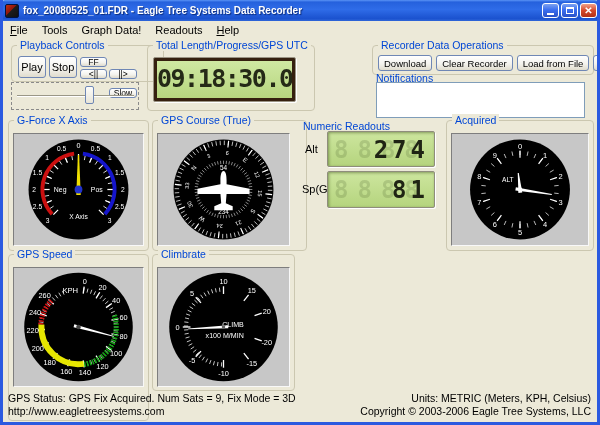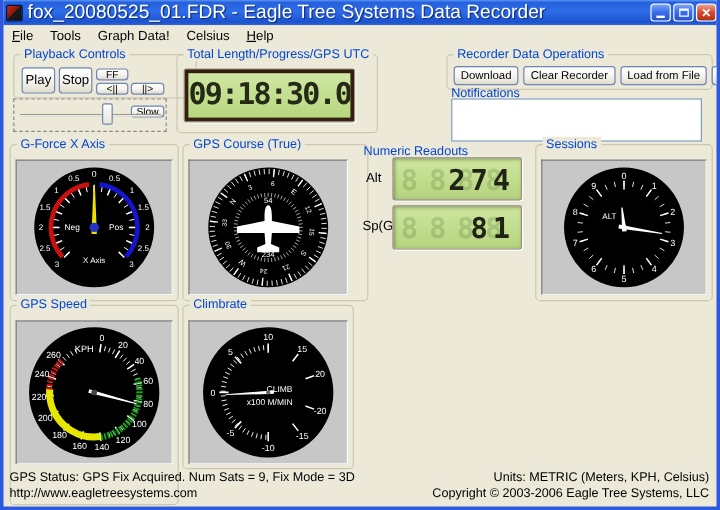--- a/index.html
+++ b/index.html
@@ -7,21 +7,21 @@
   .window{position:relative;width:600px;height:425px;background:#ece9d8;
     font-family:"Liberation Sans",sans-serif;overflow:hidden;
     border-left:3px solid #2b5ae0;border-right:3px solid #2b5ae0;border-bottom:3px solid #2b5ae0;}
   
   .titlebar{position:absolute;left:-3px;top:0;width:600px;height:21px;
     background:linear-gradient(180deg,#5a93f5 0%,#2561dd 10%,#2f6ce8 45%,#1b52cf 88%,#2f66d8 100%);
     display:flex;align-items:center;padding:0 3px;border-radius:5px 5px 0 0;}
   .app-icon{width:14px;height:14px;margin:0 4px 0 2px;border-radius:2px;
     background:linear-gradient(135deg,#c23018 0%,#8c1408 45%,#1c1c1c 46%,#101010 100%);
     border:1px solid #00113f;flex:none;}
-  .title-text{color:#fff;font-size:16px;font-weight:normal;text-shadow:1px 1px 1px #0a2a7a;
+  .title-text{color:#fff;font-size:10px;font-weight:bold;text-shadow:1px 1px 1px #0a2a7a;
     white-space:nowrap;overflow:hidden;flex:1;}
   .winbtn{width:17px;height:15px;margin-left:2px;border:1px solid #fff;border-radius:3px;flex:none;
     display:flex;align-items:center;justify-content:center;color:#fff;font-size:9px;font-weight:bold;
     background:linear-gradient(180deg,#7ba1f0,#3b6ff0 45%,#2a52c8);}
   .winbtn.close{background:linear-gradient(180deg,#f0a089,#d6492a 50%,#b33016);font-size:10px;}
   .glyph-min{width:7px;height:2px;background:#fff;margin-top:7px;}
   .glyph-max{width:8px;height:7px;border:1px solid #fff;border-top-width:2px;}
   
   .menubar{position:absolute;left:0;top:21px;width:594px;height:17px;background:#ece9d8;
     display:flex;align-items:center;font-size:11px;color:#000;}
@@ -90,21 +90,21 @@
       </span>
     <span class="winbtn close">
         <span>✕</span>
       </span>
   </div>
 
   <div class="menubar">
     <span class="menu-item ufirst">File</span>
     <span class="menu-item">Tools</span>
     <span class="menu-item">Graph Data!</span>
-    <span class="menu-item">Celsius</span>
+    <span class="menu-item">Readouts</span>
     <span class="menu-item ufirst">Help</span>
   </div>
 
   <div class="content">
 
     <div class="group" style="left:8px;top:7px;width:153px;height:37px;padding-left:39px;">
       <span class="gcaption">Playback Controls</span>
       <div class="btn btn-big" style="left:6px;top:10px;width:28px;height:22px;">Play</div>
       <div class="btn btn-big" style="left:37px;top:10px;width:28px;height:22px;">Stop</div>
       <div class="btn btn-small" style="left:68px;top:11px;width:27px;height:10px;">FF</div>
@@ -382,21 +382,21 @@
       <span class="mini-ghost">8888</span>
       <span class="mini-val">274</span>
     </div>
     <span class="readout-label" style="left:299px;top:145px;">Sp(G)</span>
     <div class="mini-lcd" style="left:324px;top:133px;width:108px;height:37px;">
       <span class="mini-ghost">8888</span>
       <span class="mini-val">81</span>
     </div>
 
     <div class="group" style="left:443px;top:82px;width:148px;height:131px;">
-      <span class="gcaption">Sessions</span>
+      <span class="gcaption">Acquired</span>
       <div class="panel" style="left:4px;top:12px;width:138px;height:113px;">
           <svg viewBox="-100 -100 200 200" preserveAspectRatio="xMidYMid meet">
             <circle cx="0" cy="0" r="90" fill="#000"></circle>
             <line x1="0" y1="-62" x2="0" y2="-70" stroke="#ffffff" stroke-width="1.3"></line>
             <line x1="12.89" y1="-60.65" x2="14.55" y2="-68.47" stroke="#ffffff" stroke-width="1.3"></line>
             <line x1="25.22" y1="-56.64" x2="28.47" y2="-63.95" stroke="#ffffff" stroke-width="1.3"></line>
             <line x1="36.44" y1="-50.16" x2="41.14" y2="-56.63" stroke="#ffffff" stroke-width="1.3"></line>
             <line x1="46.07" y1="-41.49" x2="52.02" y2="-46.84" stroke="#ffffff" stroke-width="1.3"></line>
             <line x1="53.69" y1="-31" x2="60.62" y2="-35" stroke="#ffffff" stroke-width="1.3"></line>
             <line x1="58.97" y1="-19.16" x2="66.57" y2="-21.63" stroke="#ffffff" stroke-width="1.3"></line>

